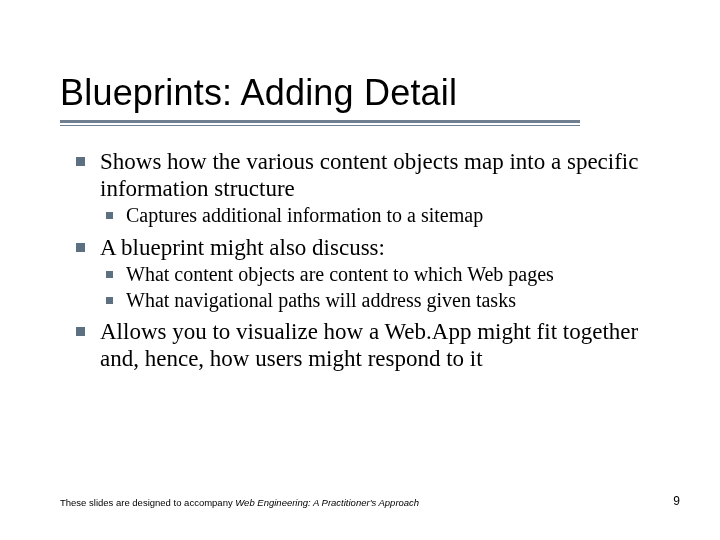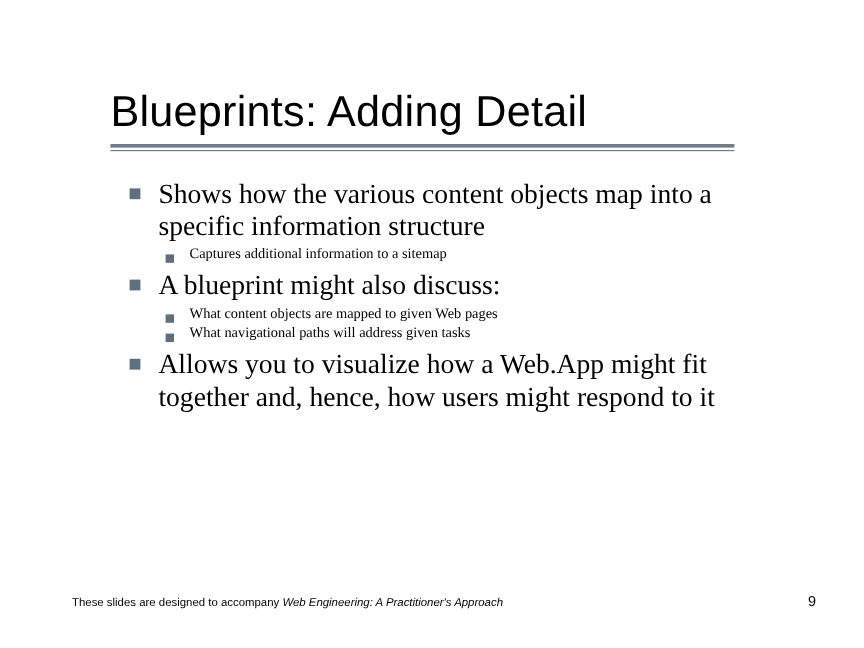--- a/index.html
+++ b/index.html
@@ -10,21 +10,21 @@
     background: #fff;
     font-family: "Times New Roman", Times, serif;
     color: #000;
     overflow: hidden;
   }
   .slide {
     position: relative;
     width: 720px;
     height: 540px;
     box-sizing: border-box;
-    padding: 24px 40px 0 92px;
+    padding: 24px 40px 0 60px;
   }
   .title-block {
     margin-top: 48px;
   }
   .title {
     font-size: 36px;
     font-family: Arial, Helvetica, sans-serif;
     font-weight: 400;
     letter-spacing: 0.2px;
   }
@@ -63,21 +63,21 @@
     left: 4px;
     top: 9px;
     width: 9px;
     height: 9px;
     background: #5d7082;
   }
   ul.lvl2 {
     list-style: none;
     padding: 0;
     margin: 2px 0 6px 0;
-    font-size: 12px;
+    font-size: 20px;
   }
   ul.lvl2 > li {
     position: relative;
     padding-left: 26px;
     margin: 2px 0;
     line-height: 1.18;
   }
   ul.lvl2 > li::before {
     content: "";
     position: absolute;
@@ -130,21 +130,21 @@
           <li>
             <span>Captures additional information to a sitemap</span>
           </li>
         </ul>
       </li>
 
       <li>
         <span>A blueprint might also discuss:</span>
         <ul class="lvl2">
           <li>
-            <span>What content objects are mapped to given Web pages</span>
+            <span>What content objects are content to which Web pages</span>
           </li>
           <li>
             <span>What navigational paths will address given tasks</span>
           </li>
         </ul>
       </li>
 
       <li>
         <span>Allows you to visualize how a Web.App might fit together and, hence, how users might respond to it</span>
       </li>

